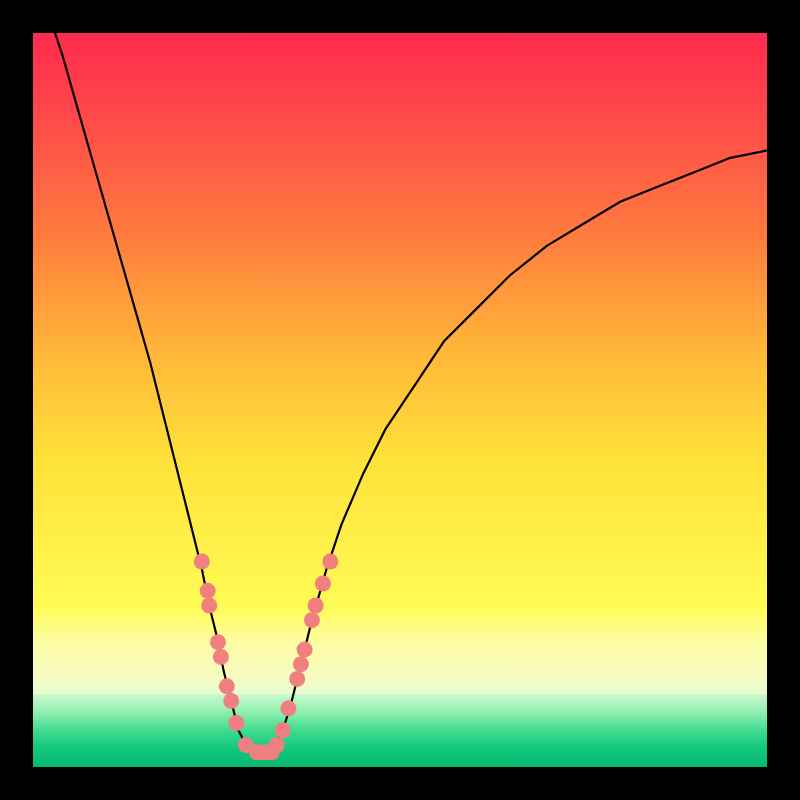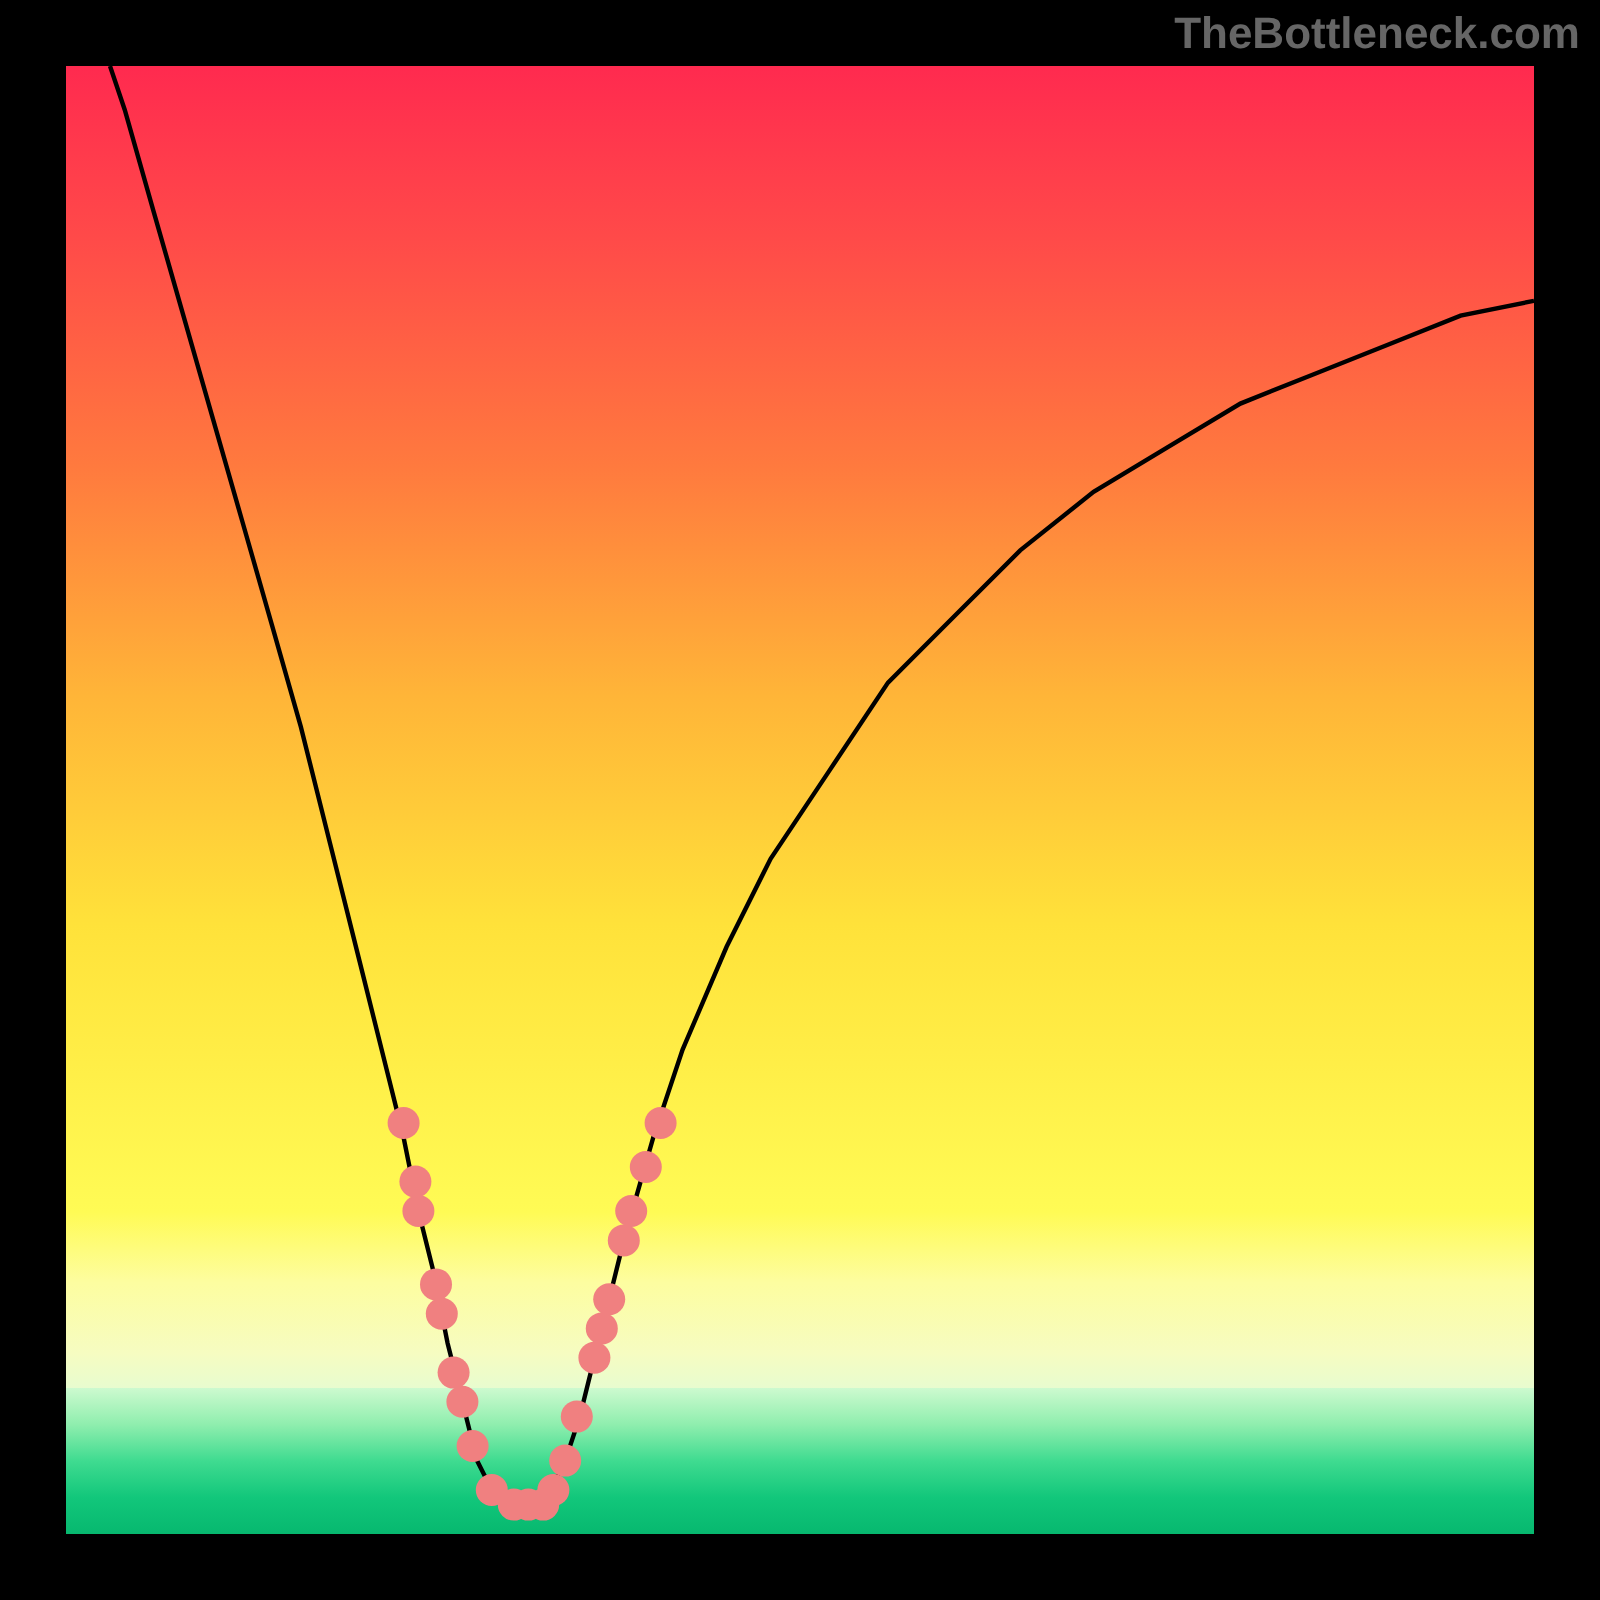--- a/index.html
+++ b/index.html
@@ -85,21 +85,20 @@
     inset: 0;
     width: 100%;
     height: 100%;
     z-index: 3;
   }
 </style>
 </head>
 <body>
 
 <div class="frame">
-  <div class="watermark">TheBottleneck.com</div>
   <div class="plot-area">
     <div class="gradient">
       <div class="main"></div>
       <div class="pale"></div>
       <div class="green"></div>
     </div>
     <svg class="curve" viewBox="0 0 734 734" preserveAspectRatio="none">
       <path id="curve-path" fill="none" stroke="#000000" stroke-width="2.2" d="M22.0 0.0 L29.4 22.0 L44.0 73.4 L58.7 124.8 L73.4 176.2 L88.1 227.5 L102.8 278.9 L117.4 330.3 L132.1 389.0 L146.8 447.7 L161.5 506.5 L168.8 535.8 L176.2 572.5 L183.5 601.9 L190.8 638.6 L198.2 667.9 L205.5 697.3 L212.9 712.0 L220.2 719.3 L227.5 719.3 L234.9 719.3 L242.2 712.0 L249.6 697.3 L256.9 675.3 L264.2 645.9 L271.6 616.6 L278.9 587.2 L293.6 535.8 L308.3 491.8 L330.3 440.4 L352.3 396.4 L381.7 352.3 L411.0 308.3 L440.4 278.9 L477.1 242.2 L513.8 212.9 L550.5 190.8 L587.2 168.8 L623.9 154.1 L660.6 139.5 L697.3 124.8 L734.0 117.4"></path>
     </svg>
     <svg class="markers" viewBox="0 0 734 734" preserveAspectRatio="none">

